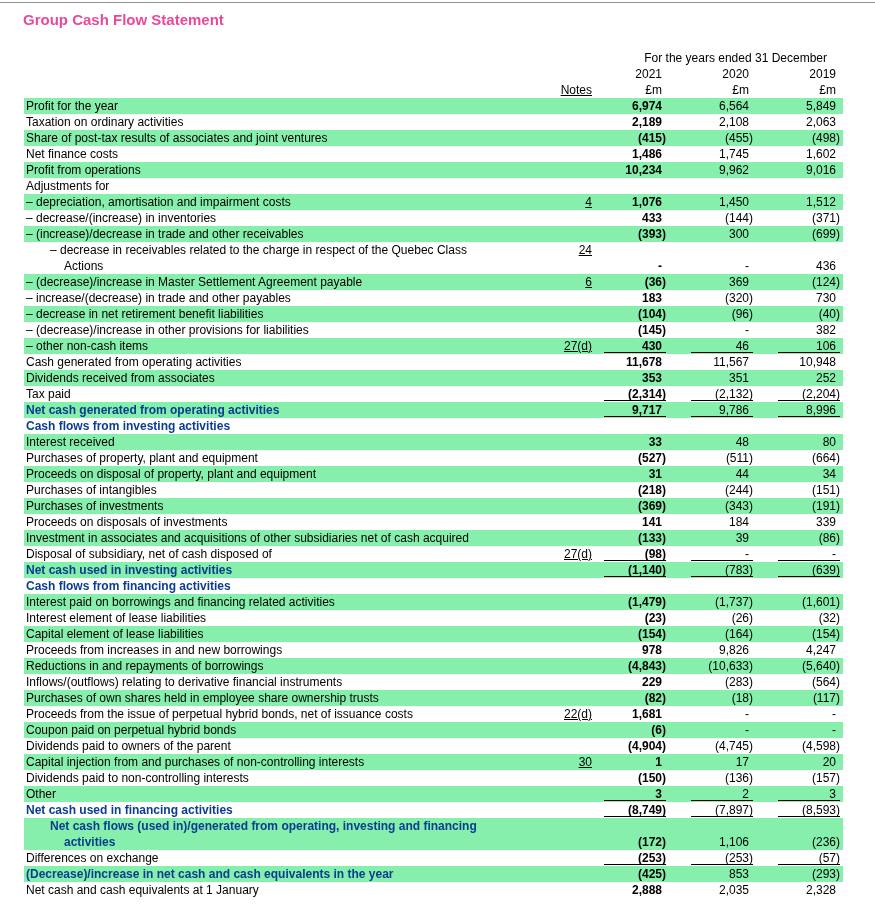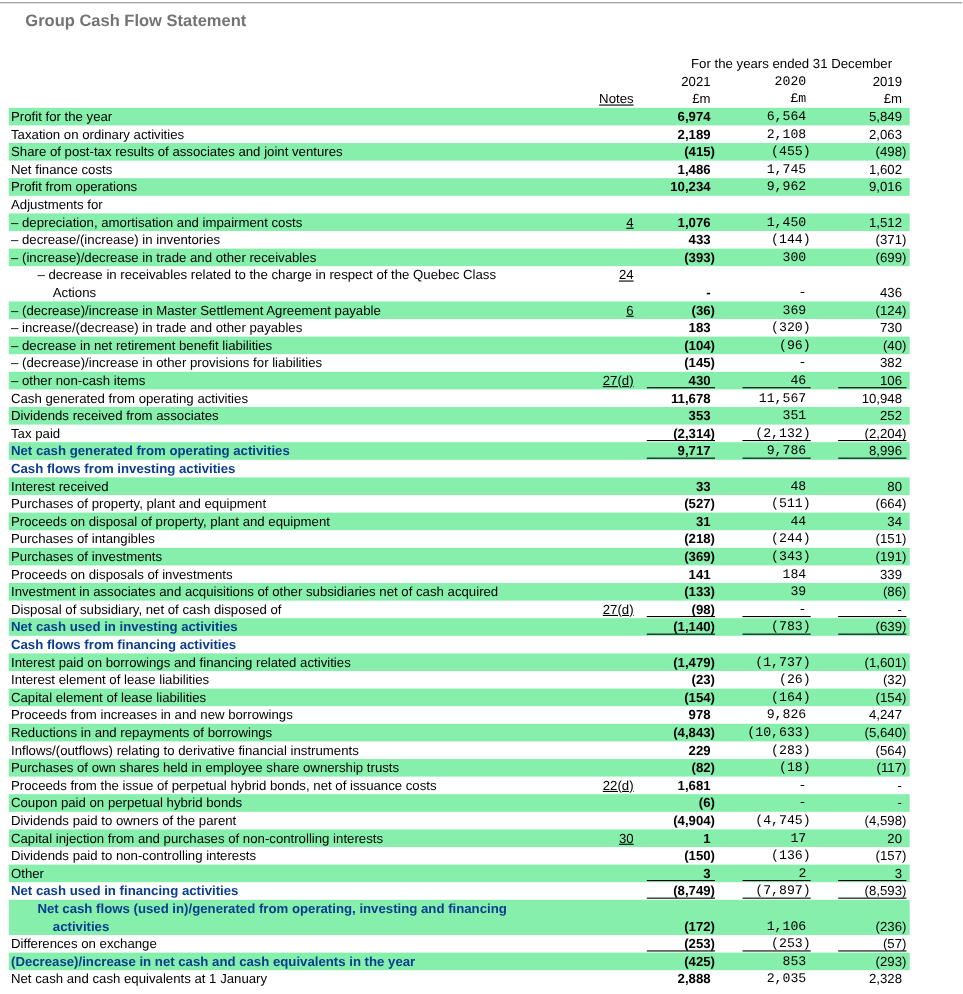--- a/index.html
+++ b/index.html
@@ -18,39 +18,39 @@
     position: absolute;
     top: 2px; left: 0;
     width: 875px; height: 1px;
     background: #909090;
   }
   .title {
     position: absolute;
     left: 23px; top: 11px;
     font-size: 15px;
     font-weight: bold;
-    color: #737373;
+    color: #ec4899;
   }
   .table {
     position: absolute;
-    left: 8px; top: 50px;
+    left: 24px; top: 50px;
     width: 819px;
   }
   .row {
     display: flex;
     min-height: 16px;
     line-height: 16px;
   }
   .row.stripe { background: #86efac; }
   .cell { flex: none; }
   .cell-label { flex: 1 1 auto; padding-left: 2px; }
   .cell-notes { width: 72px; text-align: right; text-decoration: underline; }
   .cell-v { position: relative; text-align: right; }
   .v1 { width: 74px; font-weight: bold; }
-  .v2 { width: 87px; font-family: Liberation Mono, monospace; }
+  .v2 { width: 87px; }
   .v3 { width: 87px; }
   .tail { width: 3px; }
   .num { display: inline-block; }
   .num.pad { padding-right: 4px; }
   .rule {
     position: absolute;
     right: 0; bottom: 1px;
     width: 62px; height: 1px;
     background: #000000;
   }

